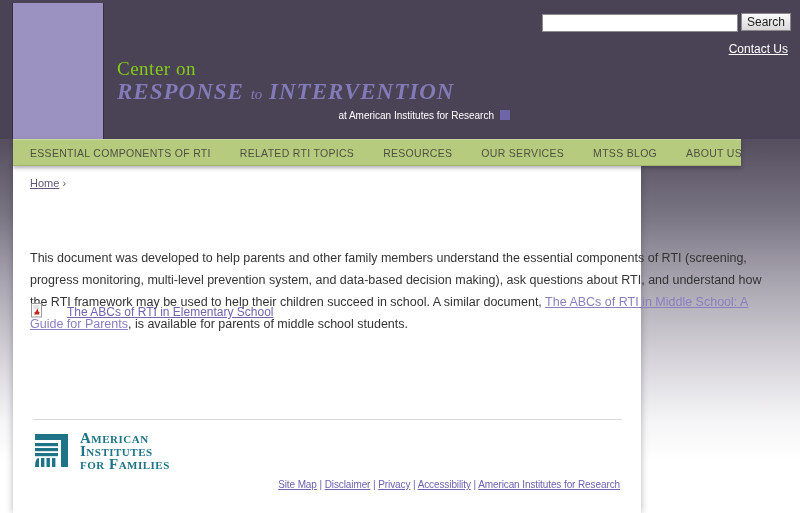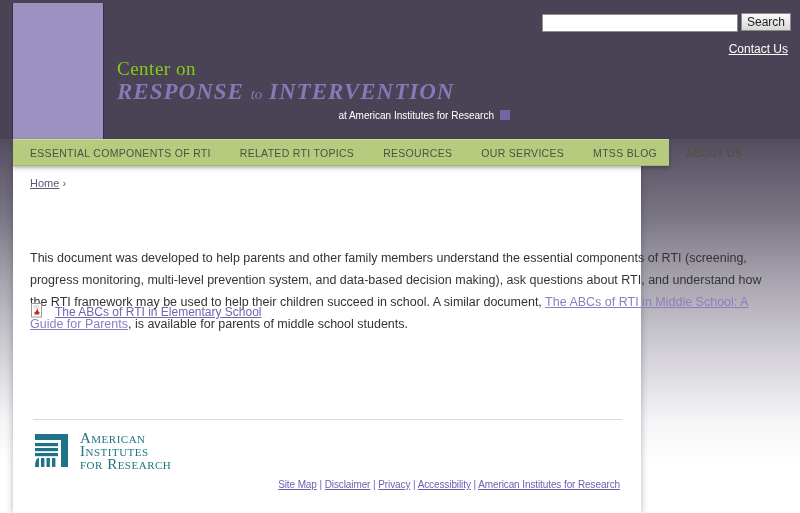--- a/index.html
+++ b/index.html
@@ -15,35 +15,35 @@
   .search-input{position:absolute;left:542px;top:14px;width:196px;height:18px;border:1px solid #8d8d8d;background:#fff;font-size:12px;padding:0 4px;box-sizing:border-box;outline:none;}
   .search-btn{position:absolute;left:741px;top:13px;width:50px;height:18px;background:linear-gradient(#fbfbfb,#d8d8d8);border:1px solid #8a8a8a;font-size:12px;color:#1c1c1c;font-family:"Liberation Sans",sans-serif;padding:0;}
   .contact-link{position:absolute;right:12px;top:42px;color:#ffffff;font-size:12px;text-decoration:underline;}
   .logo{position:absolute;left:117px;top:58px;font-family:"Liberation Serif",serif;}
   .logo-line1{color:#84cc16;font-size:19px;line-height:21px;letter-spacing:.5px;}
   .logo-line2{color:#837ab8;font-size:23px;line-height:25px;font-weight:bold;letter-spacing:1px;font-style:italic;}
   .logo-line2 .to{font-size:15px;font-weight:normal;letter-spacing:0;}
   .tagline{position:absolute;left:117px;top:110px;width:393px;text-align:right;color:#ffffff;font-size:10px;font-family:"Liberation Sans",sans-serif;}
   .tagline-square{display:inline-block;width:10px;height:10px;background:#6f66a8;margin-left:6px;vertical-align:-1px;}
   
-  .nav{position:absolute;left:13px;top:139px;width:656px;height:27px;background:#b7cb7e;border-top:1px solid #c8d898;border-bottom:1px solid #a2b56b;box-sizing:border-box;display:flex;align-items:center;padding-left:17px;gap:29px;box-shadow:0 2px 4px rgba(30,25,45,.35);z-index:2;}
+  .nav{position:absolute;left:13px;top:139px;width:728px;height:27px;background:#b7cb7e;border-top:1px solid #c8d898;border-bottom:1px solid #a2b56b;box-sizing:border-box;display:flex;align-items:center;padding-left:17px;gap:29px;box-shadow:0 2px 4px rgba(30,25,45,.35);z-index:2;}
   .nav-item{font-size:10.5px;color:#4d5142;letter-spacing:.3px;white-space:nowrap;text-decoration:none;}
   
   .content{position:absolute;left:13px;top:166px;width:628px;height:347px;background:#ffffff;box-shadow:0 0 7px rgba(40,35,55,.35);z-index:1;}
   .breadcrumb{position:absolute;left:17px;top:11px;font-size:11px;color:#5f5878;}
   .breadcrumb a{color:#5f5878;text-decoration:underline;}
   .page-title{position:absolute;left:16px;top:24px;margin:0;font-size:20px;font-weight:bold;color:#46318d;white-space:nowrap;}
   .intro{position:absolute;left:17px;top:68px;width:750px;font-size:12.5px;line-height:22px;color:#333333;}
   .intro a{color:#8a7ec0;text-decoration:underline;}
-  .attachment{position:absolute;left:17px;top:137px;font-size:12px;display:flex;align-items:center;gap:12px;}
+  .attachment{position:absolute;left:17px;top:137px;font-size:12px;display:flex;align-items:center;gap:24px;}
   .attachment a{color:#7163ae;text-decoration:underline;}
   .divider{position:absolute;left:20px;right:19px;top:253px;border-top:1px solid #d9d9d9;}
   
   .air-logo{position:absolute;left:20px;top:264px;display:flex;align-items:flex-start;}
-  .air-text{margin-left:6px;font-family:"Liberation Serif",serif;font-variant:small-caps;font-weight:normal;font-size:15px;line-height:13px;color:#1e7486;letter-spacing:.5px;padding-top:2px;}
+  .air-text{margin-left:6px;font-family:"Liberation Serif",serif;font-variant:small-caps;font-weight:bold;font-size:15px;line-height:13px;color:#1e7486;letter-spacing:.5px;padding-top:2px;}
   .address{position:absolute;left:20px;top:308px;font-size:11px;color:#808080;}
   .footer-links{position:absolute;right:21px;top:313px;font-size:10px;color:#6c61ae;letter-spacing:-.1px;white-space:nowrap;}
   .footer-links a{color:#6c61ae;text-decoration:underline;}
   .footer-links .sep{text-decoration:none;}
 </style>
 </head>
 <body>
 
 <div class="header">
   <div class="accent-block"></div>
@@ -100,21 +100,21 @@
         <rect x="2" y="23" width="23" height="3.2"></rect>
         <path d="M2 37 Q2 28 6 28 L6 37 Z"></path>
         <rect x="8" y="28" width="3.4" height="9"></rect>
         <rect x="13.5" y="28" width="3.4" height="9"></rect>
         <rect x="19" y="28" width="3.4" height="9"></rect>
       </g>
     </svg></span>
     <div class="air-text">
       <div>American</div>
       <div>Institutes</div>
-      <div>for Research</div>
+      <div>for Families</div>
     </div>
   </div>
 
 
   <div class="footer-links">
     <a>Site Map</a>
     <span class="sep">|</span>
     <a>Disclaimer</a>
     <span class="sep">|</span>
     <a>Privacy</a>

